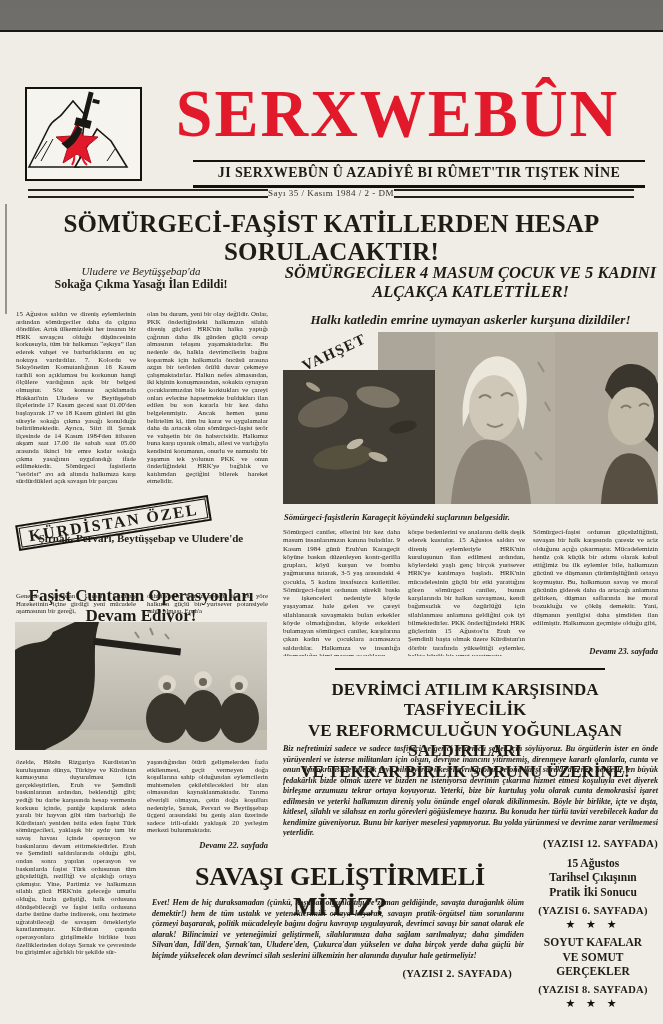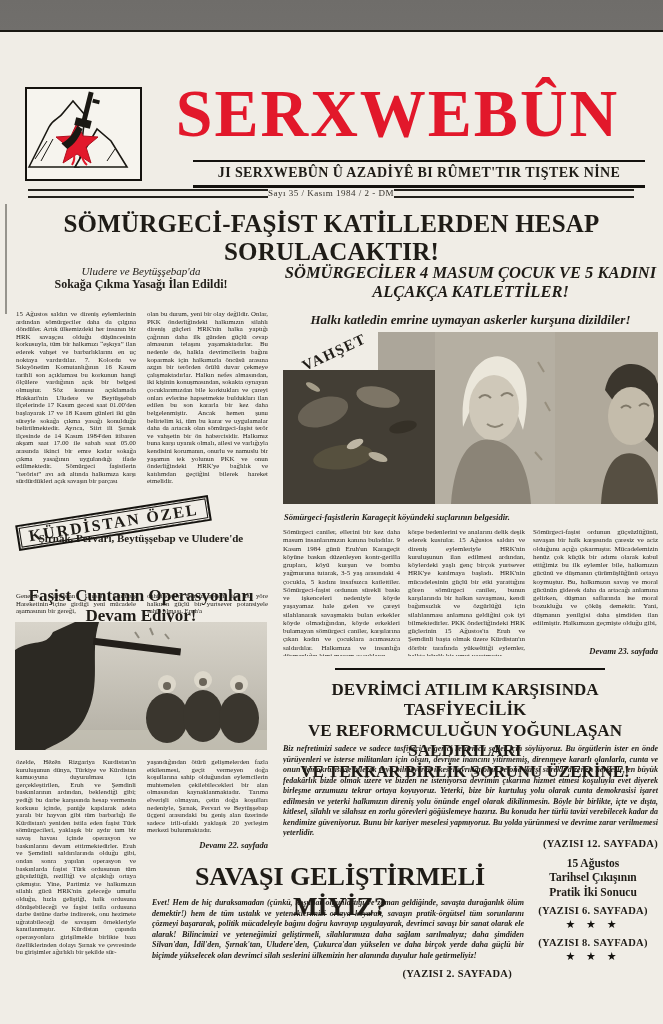--- a/index.html
+++ b/index.html
@@ -173,20 +173,22 @@
 VE TEKRAR BİRLİK SORUNU ÜZERİNE!</div>
     <div class="abs jst ital-par hidden-overflow" style="left:283px;top:712px;width:375px;height:96px;">Biz nefretimizi sadece ve sadece tasfiyeci ve gerici reformcu şefler için söylüyoruz. Bu örgütlerin ister en önde yürüyenleri ve isterse militanları için olsun, devrime inancını yitirmemiş, direnmeye kararlı olanlarla, cunta ve onun demokrasisiyle bilerek veya bilmeyerek ilkesel ayrılığı olan ve ona karşı sürekli direnen herkesle, en büyük fedakârlık bizde olmak üzere ve bizden ne isteniyorsa devrimin çıkarına hizmet etmesi koşuluyla evet diyerek birleşme arzumuzu tekrar ortaya koyuyoruz. Yeterki, bize bir kurtuluş yolu olarak cunta demokrasisi işaret edilmesin ve yeterki halkımızın direniş yolu önünde engel olarak dikilinmesin. Böyle bir birlikte, içte ve dışta, kitlesel, silahlı ve silahsız en zorlu görevleri göğüslemeye hazırız. Bu konuda her türlü tavizi verebilecek kadar da kendimize güveniyoruz. Bunu bir kariyer meselesi yapmıyoruz. Bu yolda yürünmesi ve devrime zarar verilmemesi yeterlidir.</div>
     <div class="abs pref" style="left:283px;top:806px;width:375px;text-align:right;">(YAZISI 12. SAYFADA)</div>
 
     <div class="abs ctr" style="left:528px;top:824px;width:130px;">
       <div class="br-item">15 Ağustos
 Tarihsel Çıkışının
 Pratik İki Sonucu</div>
       <div class="pref" style="margin-top:6px;">(YAZISI 6. SAYFADA)</div>
       <div class="stars" style="margin-top:2px;">★ ★ ★</div>
+      <div class="br-item" style="margin-top:4px;">SOYUT KAFALAR
+VE SOMUT GERÇEKLER</div>
       <div class="pref" style="margin-top:6px;">(YAZISI 8. SAYFADA)</div>
       <div class="stars" style="margin-top:2px;">★ ★ ★</div>
     </div>
 
     <div class="abs ctr hl" style="left:150px;top:830px;width:380px;font-size:26px;">SAVAŞI GELİŞTİRMELİ MİYİZ?</div>
     <div class="abs jst ital-par hidden-overflow" style="left:152px;top:866px;width:372px;height:74px;">Evet! Hem de hiç duraksamadan (çünkü, koşullar olgunlaştığı ve zaman geldiğinde, savaşta durağanlık ölüm demektir!) hem de tüm ustalık ve yeteneklerimizi ortaya koyarak, savaşın pratik-örgütsel tüm sorunlarını çözmeyi başararak, politik mücadeleyle bağını doğru kavrayıp uygulayarak, devrimci savaşı bir sanat olarak ele alarak! Bilincimizi ve yeteneğimizi geliştirmeli, silahlarımıza daha sağlam sarılmalıyız; daha şimdiden Silvan'dan, İdil'den, Şırnak'tan, Uludere'den, Çukurca'dan yükselen ve daha birçok yerde daha güçlü bir biçimde yükselecek olan devrimci silah seslerini ülkemizin her alanında duyulur hale getirmeliyiz!</div>
     <div class="abs pref" style="left:152px;top:936px;width:360px;text-align:right;">(YAZISI 2. SAYFADA)</div>
 
   </div>
 </div>

